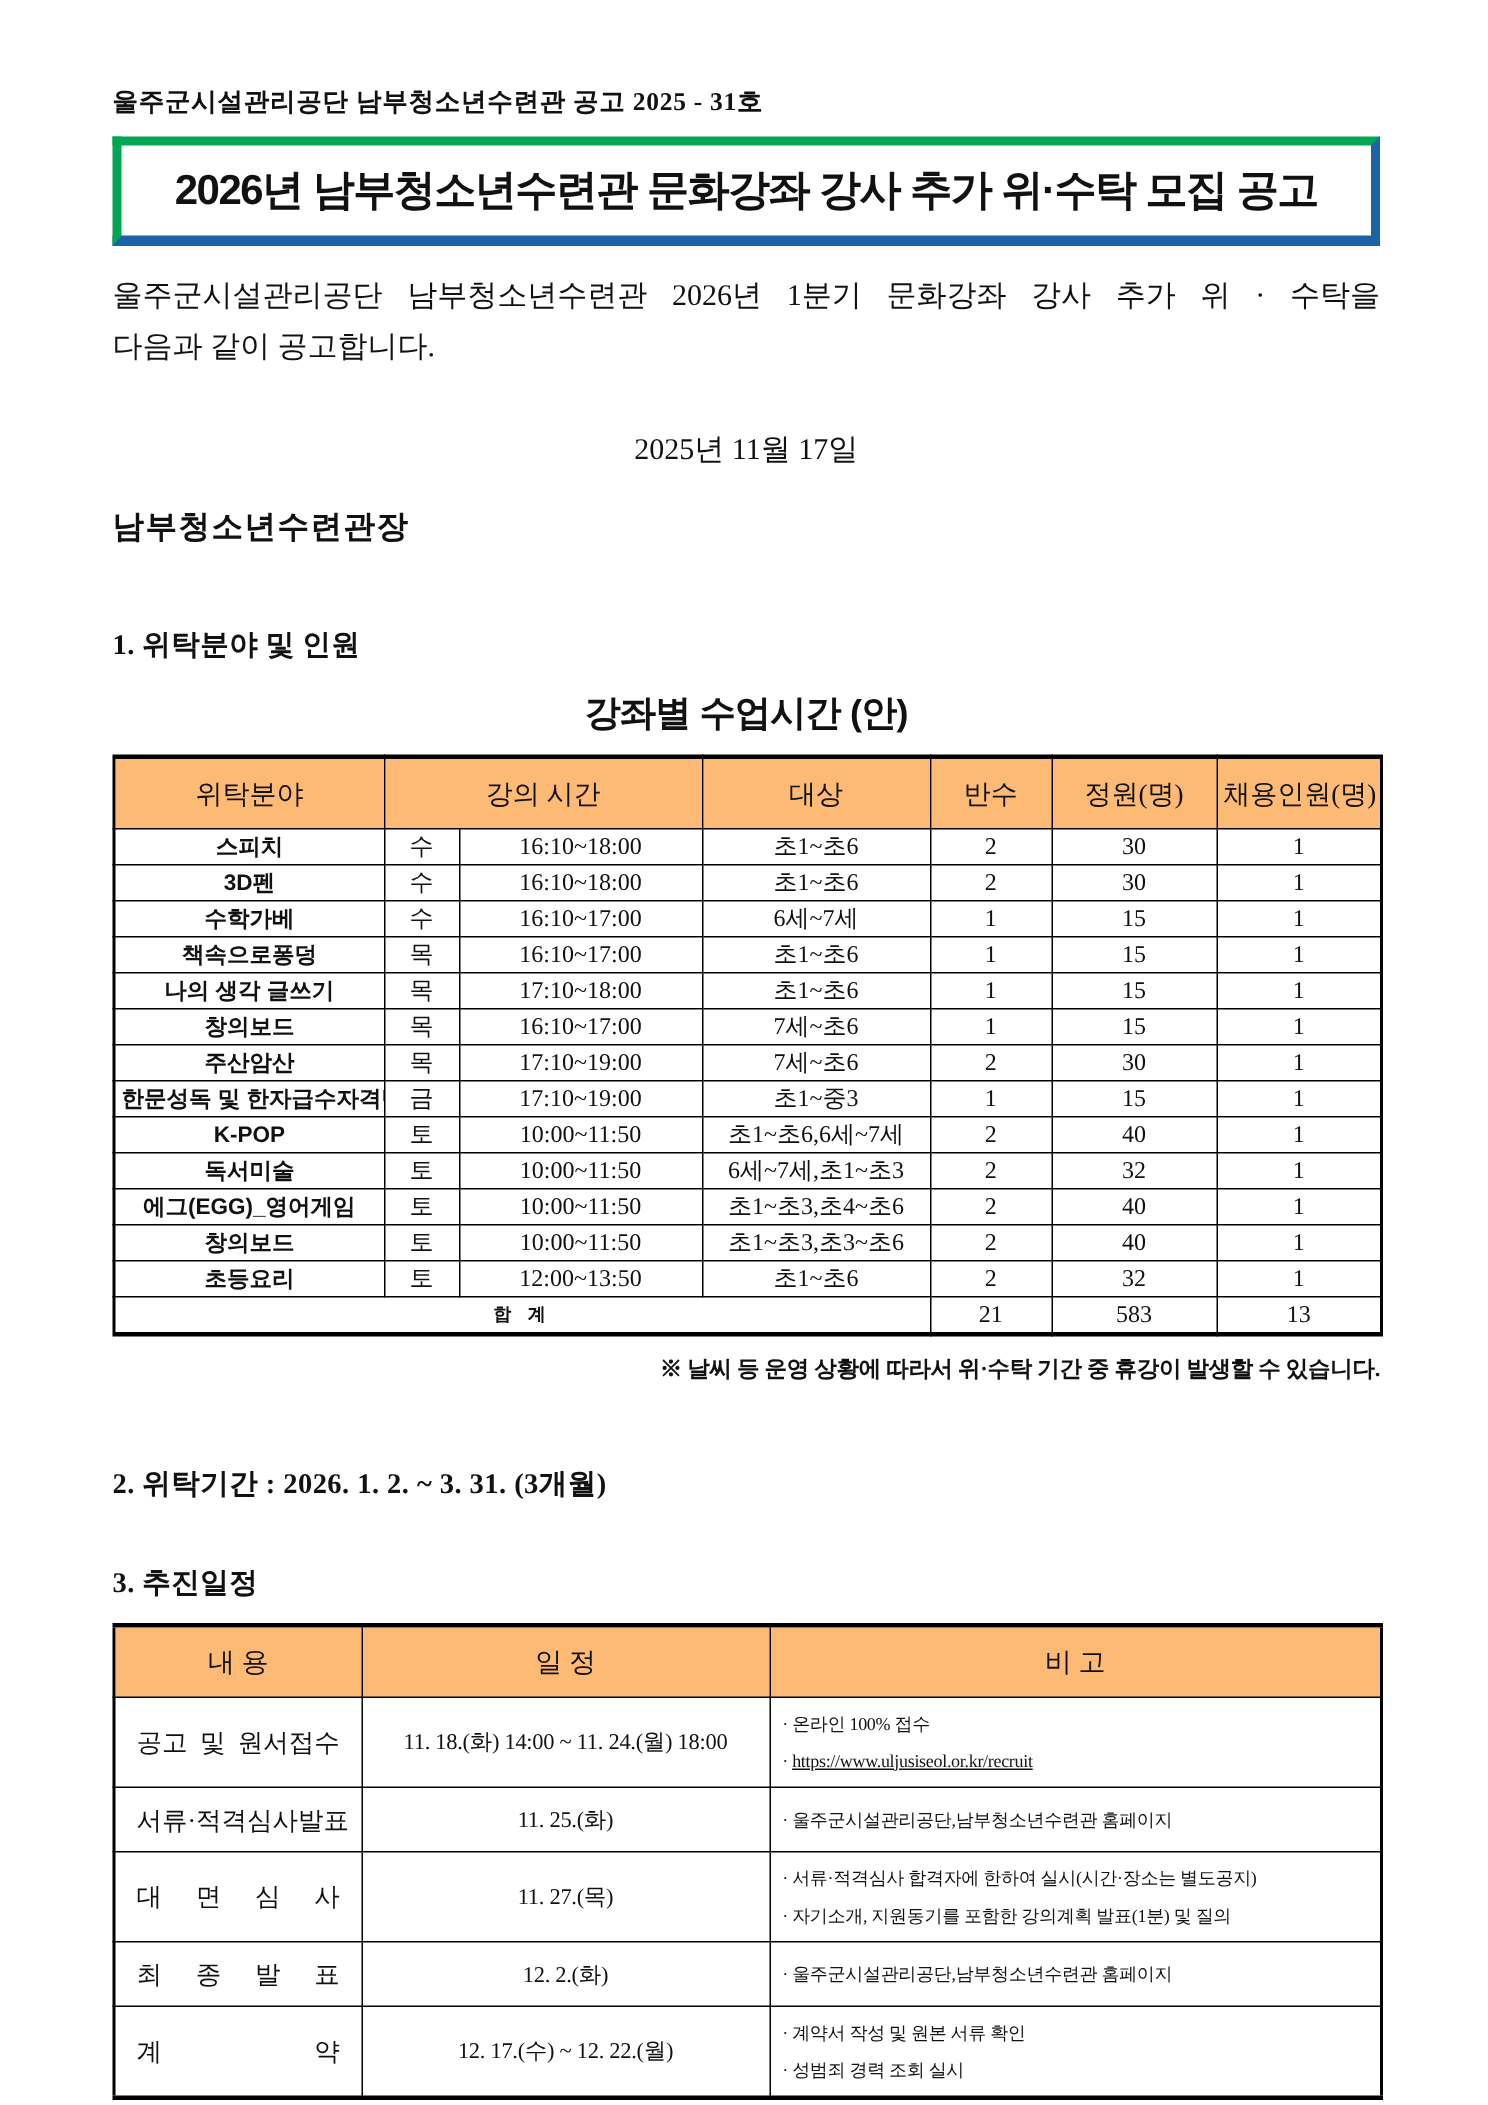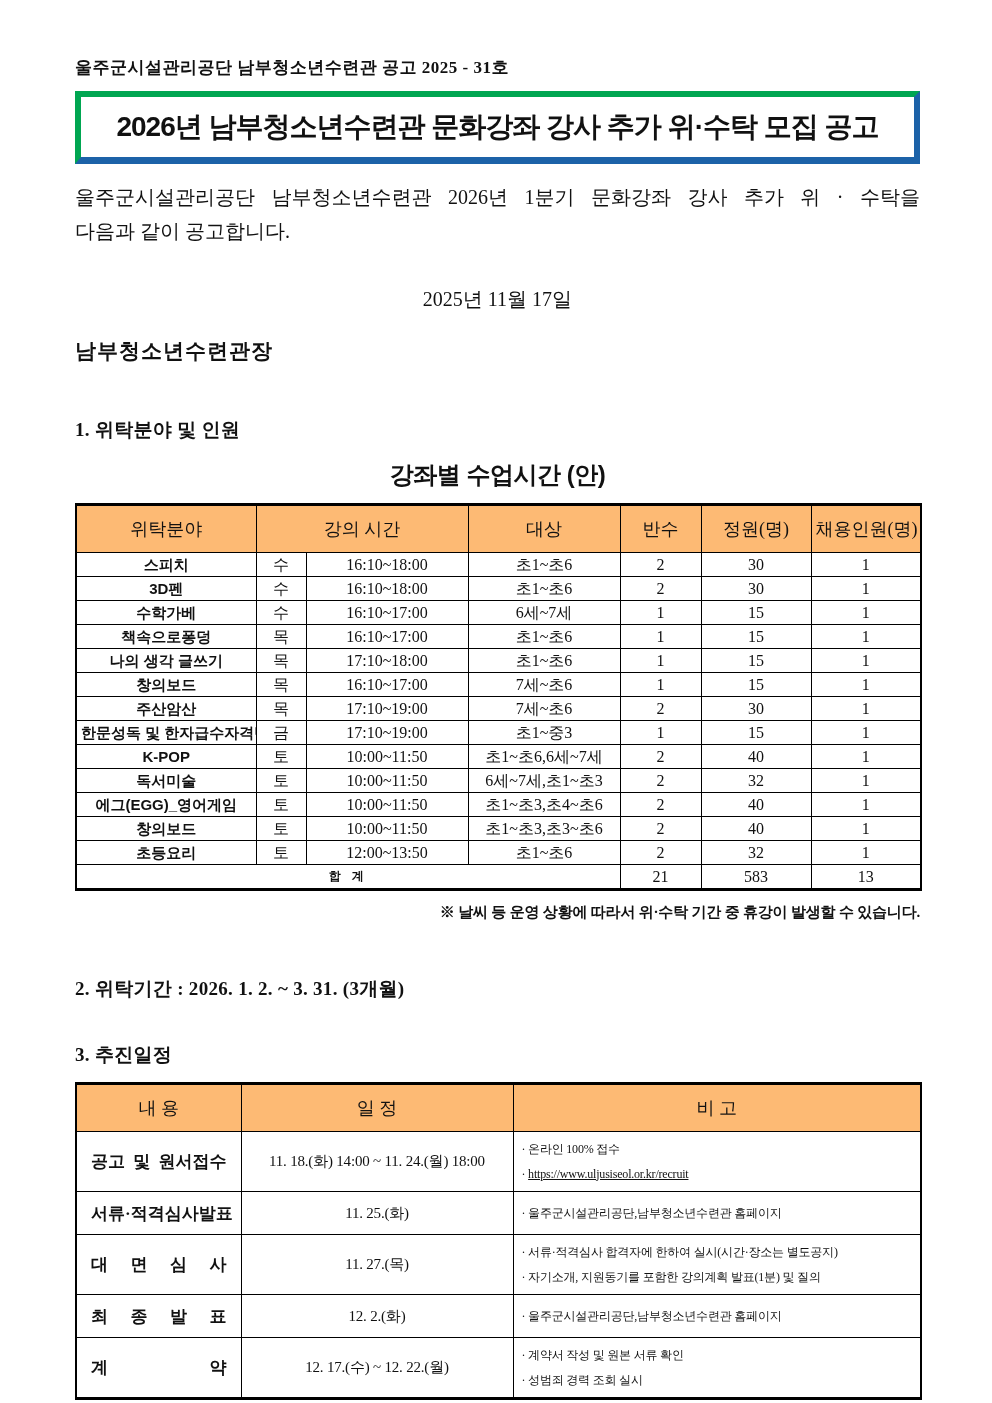--- a/index.html
+++ b/index.html
@@ -52,21 +52,21 @@
     background:#fdba74;height:46px;
     font-size:18px;font-weight:400;text-align:center;
   }
   .t1 td{height:23px;font-size:16px;text-align:center;line-height:23px;}
   .t1 td.cname{font-family:"Liberation Sans", sans-serif;font-weight:700;font-size:15px;}
   .t1 tr.total td{font-size:16px;}
   .t1 tr.total td.tlabel{font-weight:700;font-size:12px;letter-spacing:4px;}
   .t2 td{font-size:16px;}
   .t2 td.content{
     font-size:17px;padding:0 14px;
-    text-align:justify;text-align-last:justify;font-weight:bold;
+    text-align:justify;text-align-last:justify;
   }
   .t2 td.sched{text-align:center;font-size:15px;letter-spacing:-0.2px;}
   .t2 td.remarks{padding:2px 8px;font-size:12px;letter-spacing:-0.2px;border-radius:30px;}
   .t2 tr.h55 td{height:55px;}
   .t2 tr.h38 td{height:38px;}
   .remarks .rline{line-height:25px;}
   .remarks .link{text-decoration:underline;}
   .t1-note{
     margin-top:12px;text-align:right;
     font-size:15px;font-weight:700;letter-spacing:-0.2px;

